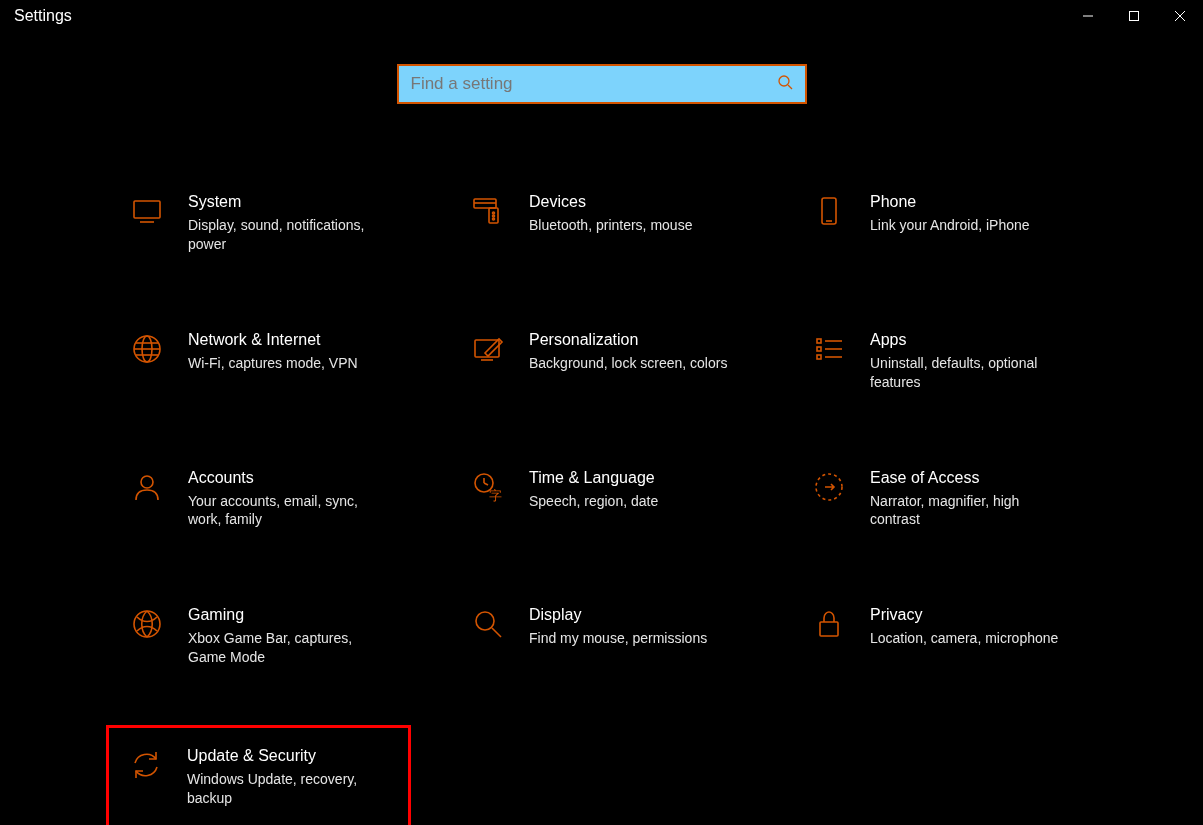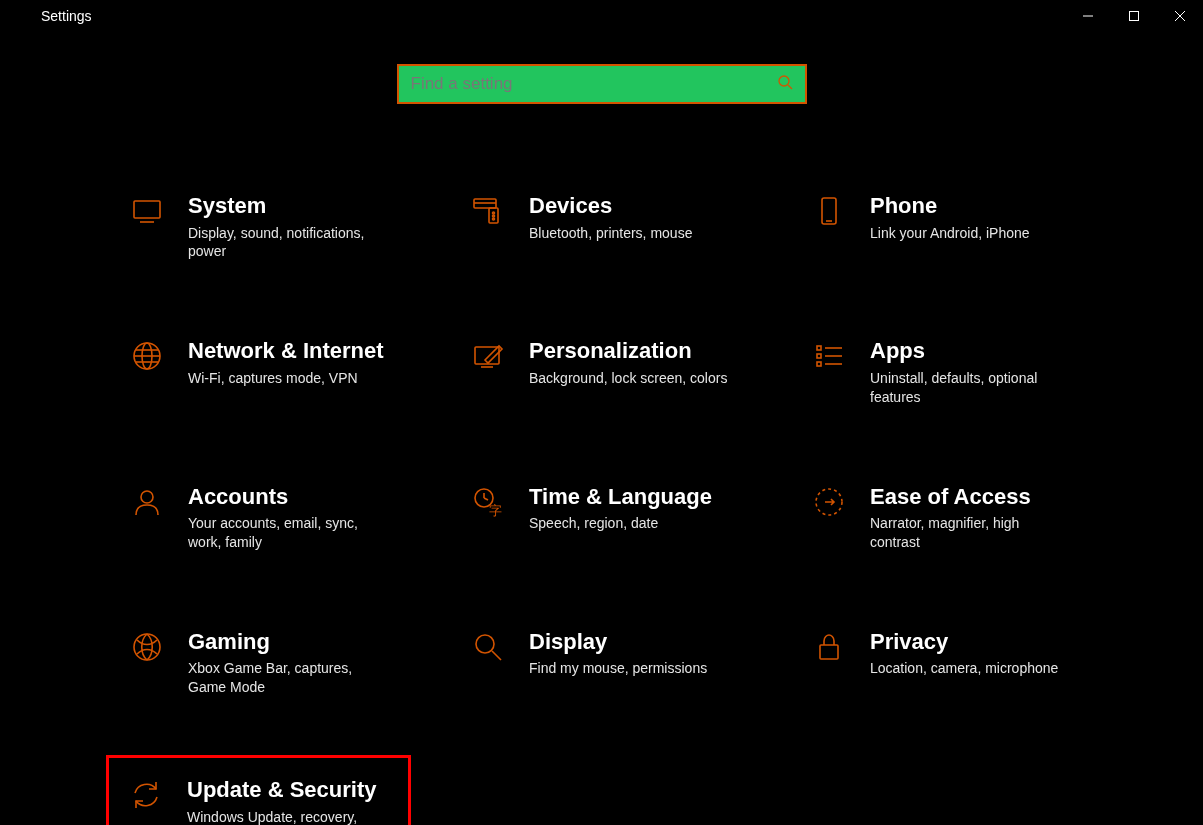--- a/index.html
+++ b/index.html
@@ -11,24 +11,23 @@
       height: 825px;
       overflow: hidden;
     }
     .titlebar {
       display: flex;
       align-items: center;
       height: 32px;
       padding-left: 14px;
     }
     .titlebar-title {
-      font-size: 14px;
+      font-size: 16px;
       color: #fff;
       flex: 1;
-      margin-left: 27px;
     }
     .win-controls {
       display: flex;
       height: 100%;
     }
     .win-btn {
       width: 46px;
       height: 32px;
       display: flex;
       align-items: center;
@@ -39,21 +38,21 @@
     .win-btn svg { stroke: #fff; fill: none; }
 
     .search-wrap {
       display: flex;
       justify-content: center;
       margin-top: 32px;
     }
     .search-box {
       width: 410px;
       height: 40px;
-      background: #22c55e;
+      background: #7dd3fc;
       border: 2px solid #d35400;
       display: flex;
       align-items: center;
       padding: 8px 12px;
     }
     .search-input {
       flex: 1;
       border: none;
       outline: none;
       font-size: 17px;
@@ -90,21 +89,21 @@
       align-items: flex-start;
       justify-content: center;
       margin-top: 2px;
     }
     .tile-icon svg {
       stroke: #d35400;
       fill: none;
       stroke-width: 1.6;
     }
     .tile-text { margin-left: 18px; max-width: 200px; }
-    .tile-title { font-size: 22px; color: #fff; line-height: 1.25; font-weight: bold; }
+    .tile-title { font-size: 16px; color: #fff; line-height: 1.25; }
     .tile-desc { font-size: 14px; color: #e5e5e5; margin-top: 4px; line-height: 1.35; }
   </style>
 </head>
 <body>
 
 <div class="titlebar">
   <div class="titlebar-title">Settings</div>
   <div class="win-controls">
     <div class="win-btn">
       <svg width="12" height="12" viewBox="0 0 12 12">

